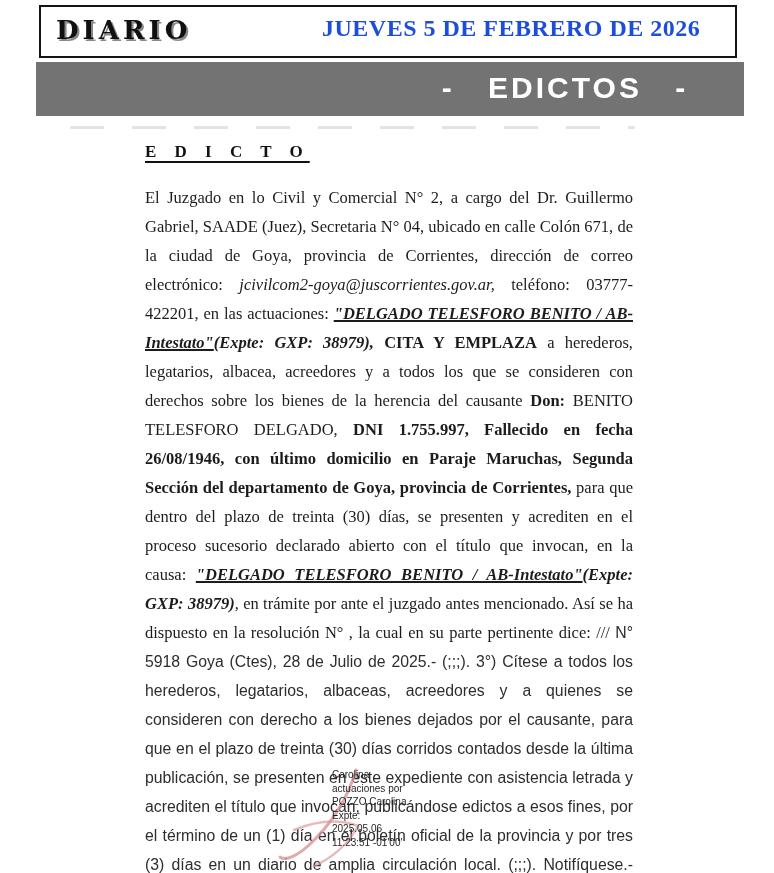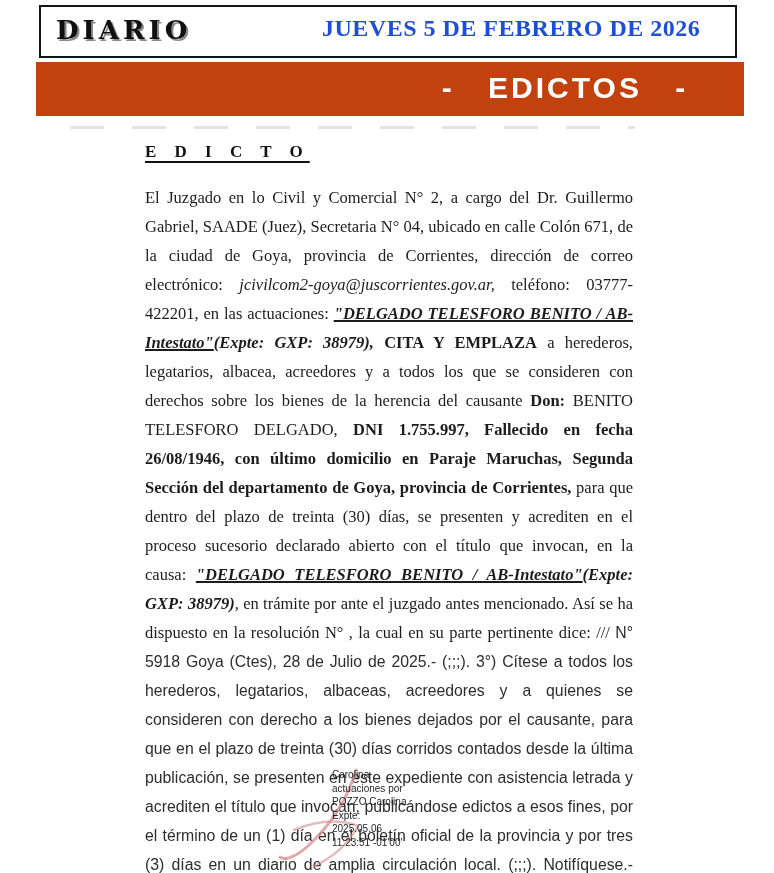--- a/index.html
+++ b/index.html
@@ -17,21 +17,21 @@
     position:absolute;left:39px;top:5px;width:694px;height:49px;
     border:2px solid #141414;background:#fff;z-index:1;
   }
   .date-line{
     position:absolute;left:322px;top:15px;width:405px;
     font-family:Liberation Serif, serif;font-weight:bold;
     font-size:24px;color:#1d4ed8;letter-spacing:0.5px;z-index:2;white-space:nowrap;
   }
   .black-bar{
     position:absolute;left:36px;top:62px;width:708px;height:54px;
-    background:#c2410c;z-index:2;
+    background:#737373;z-index:2;
   }
   .edictos-label{
     position:absolute;right:14px;top:9px;width:330px;text-align:center;
     font-family:"Liberation Sans",sans-serif;font-weight:bold;
     font-size:30px;letter-spacing:3px;word-spacing:22px;color:#fff;
   }
   .diario{
     position:absolute;left:56px;top:9px;z-index:3;
     font-family:"DejaVu Serif",serif;font-weight:bold;
     font-size:26px;letter-spacing:4px;color:#101010;

